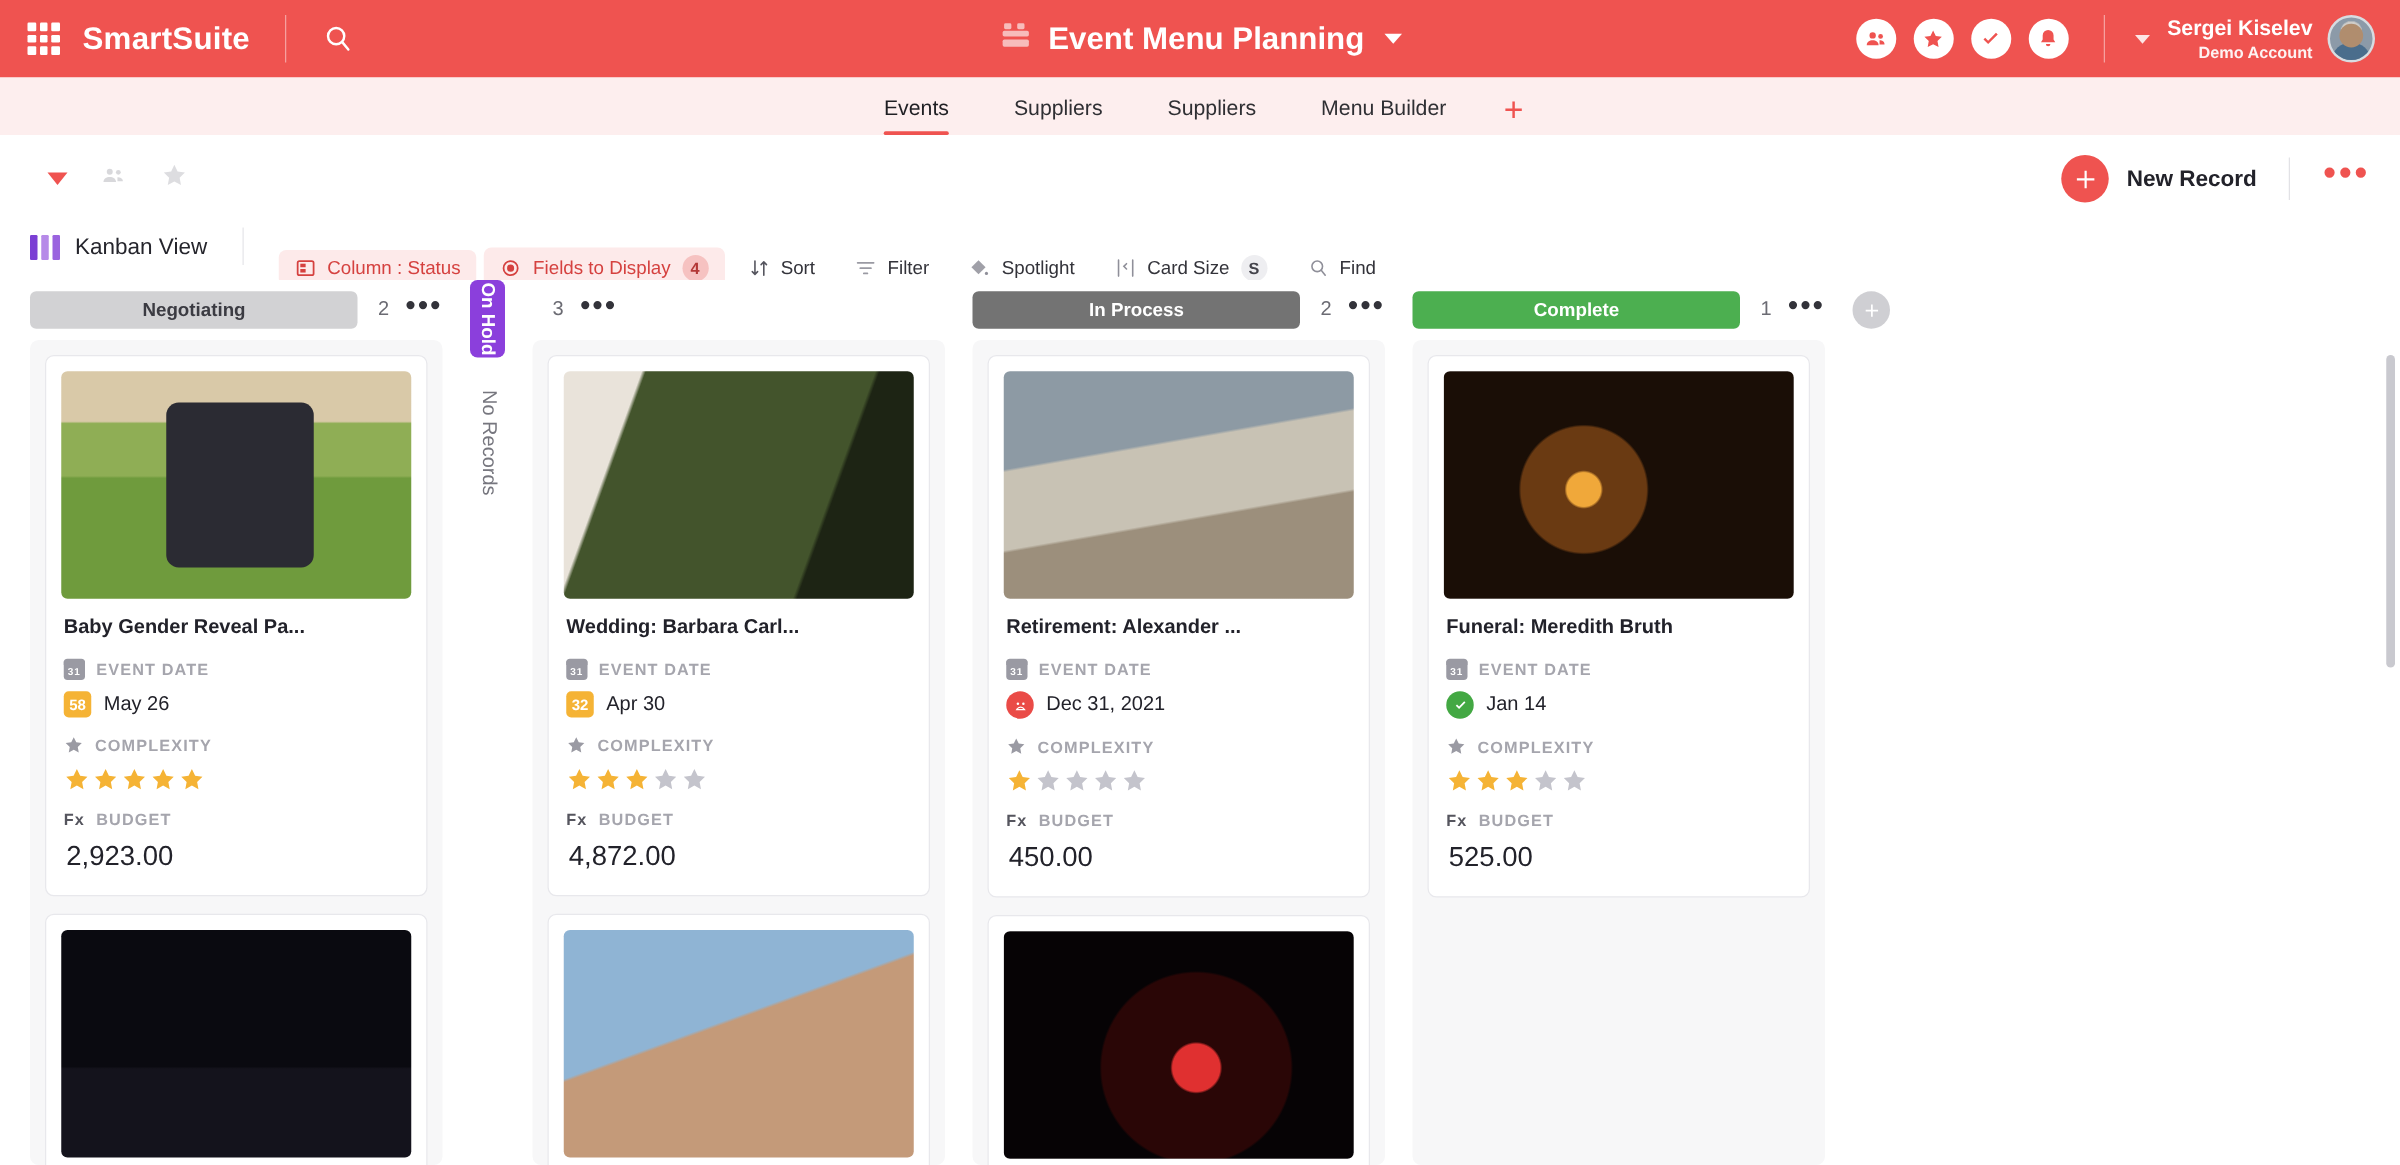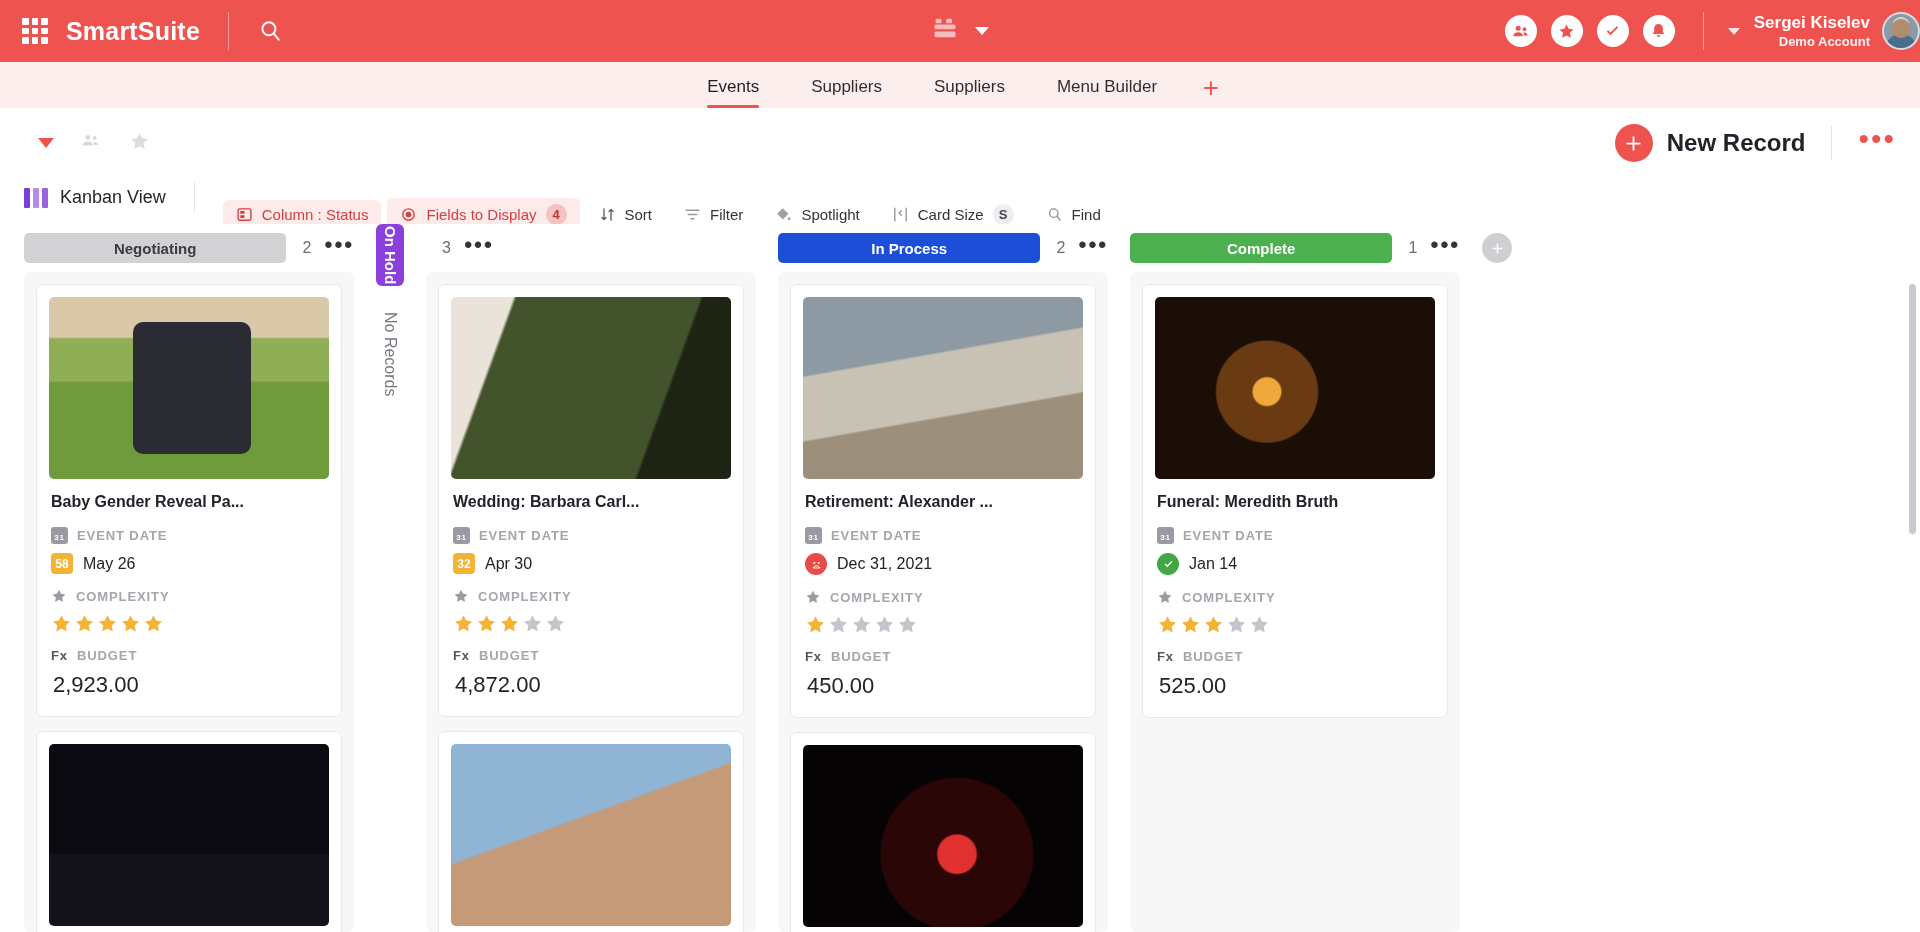--- a/index.html
+++ b/index.html
@@ -38,21 +38,21 @@
   .search-ic { width: 26px; height: 26px; cursor:pointer; }
   .center-title {
     position: absolute; left: 50%; transform: translateX(-50%);
     display: flex; align-items: center; gap: 12px;
     font-size: 25px; font-weight: bold;
     cursor: pointer; white-space: nowrap;
   }
   .cake-ic { width: 28px; height: 28px; }
   .caret-d { width:0;height:0;border-left:7px solid transparent;border-right:7px solid transparent;border-top:8px solid #fff; margin-left:4px;}
   .right-area {
-    margin-left: auto; display: flex; align-items: center; gap: 0;
+    margin-left: auto; display: flex; align-items: center; padding-right: 20px; gap: 0;
   }
   .circ-btn {
     width: 32px; height: 32px; border-radius: 50%; background:#fff;
     display:flex;align-items:center;justify-content:center;margin-left:14px;cursor:pointer;
   }
   .circ-btn svg { width:19px;height:19px;fill:#ef5350; }
   .user-div { width:1px;height:38px;background:rgba(255,255,255,.45); margin:0 24px 0 28px; }
   .user-caret { width:0;height:0;border-left:6px solid transparent;border-right:6px solid transparent;border-top:7px solid rgba(255,255,255,.85); margin-right:14px; }
   .user-meta { text-align:right; line-height:1.25; cursor:pointer; }
   .user-name { font-size:17px; font-weight:bold; }
@@ -102,21 +102,21 @@
   .title-right { margin-left:auto; display:flex; align-items:center; }
   .newrec {
     display:flex;align-items:center;gap:14px;cursor:pointer;
   }
   .plus-circ{
     width:38px;height:38px;border-radius:50%;background:#ef5350;
     display:flex;align-items:center;justify-content:center;
   }
   .plus-circ::before{content:"";position:absolute;}
   .plus-circ svg{width:21px;height:21px;fill:#fff;}
-  .newrec-lbl{font-size:24px;font-weight:bold;color:#22222a;}
+  .newrec-lbl{font-size:18px;font-weight:bold;color:#22222a;}
   .vr-sep{width:1px;height:34px;background:#e2e2e6;margin:0 26px;}
   .dots-red{ color:#ef5350;font-size:30px;letter-spacing:2px;line-height:.4;cursor:pointer;padding-bottom:8px;}
 
   
   .toolbar{
     height:54px;display:flex;align-items:center;padding:0 24px;background:#fff;
   }
   .viewchip{display:flex;align-items:center;gap:12px;}
   .kb-ic{display:flex;gap:3px;align-items:flex-end;height:22px;}
   .kb-ic i{width:6px;border-radius:1px;display:block;}
@@ -247,20 +247,21 @@
 
   <div class="center-title">
     <span>
       <svg class="cake-ic" viewBox="0 0 24 24" fill="#f7bcbb">
         <rect x="4" y="4" width="5" height="4" rx="1"></rect>
           <rect x="13" y="4" width="5" height="4" rx="1"></rect>
         <rect x="3" y="9" width="18" height="4" rx="1.2"></rect>
           <rect x="3" y="15" width="18" height="5" rx="1.2"></rect>
       </svg>
     </span>
+    <span>Event Menu Planning</span>
     <span class="caret-d"></span>
   </div>
 
   <div class="right-area">
     <div class="circ-btn">
       <svg viewBox="0 0 24 24">
           <circle cx="9" cy="8" r="3.2"></circle>
           <circle cx="17" cy="9" r="2.4"></circle>
           <path d="M3 18c0-3.2 2.8-5 6-5s6 1.8 6 5z"></path>
           <path d="M16 13c2.6 0 5 1.4 5 4.2h-5z"></path>
@@ -515,21 +516,21 @@
         <div class="budget-val">4,872.00</div>
       </div>
     </div>
         <div class="card" style="padding-bottom:0">
                 <div class="card-img ph-hands"></div>
               </div>
       </div>
     </div>
     <div class="col">
       <div class="colhead">
-       <div class="pill" style="background:#1d4ed8">In Process</div>
+       <div class="pill" style="background:#737373">In Process</div>
        <div class="colcount">2</div>
        <div class="coldots">•••</div>
      </div>
      <div class="colbody">
         <div class="card">
       <div class="card-img ph-chess"></div>
       <div class="card-title">Retirement: Alexander ...</div>
       <div class="fld">
         <div class="fld-lbl">
               <span class="cal-ic">31</span>

